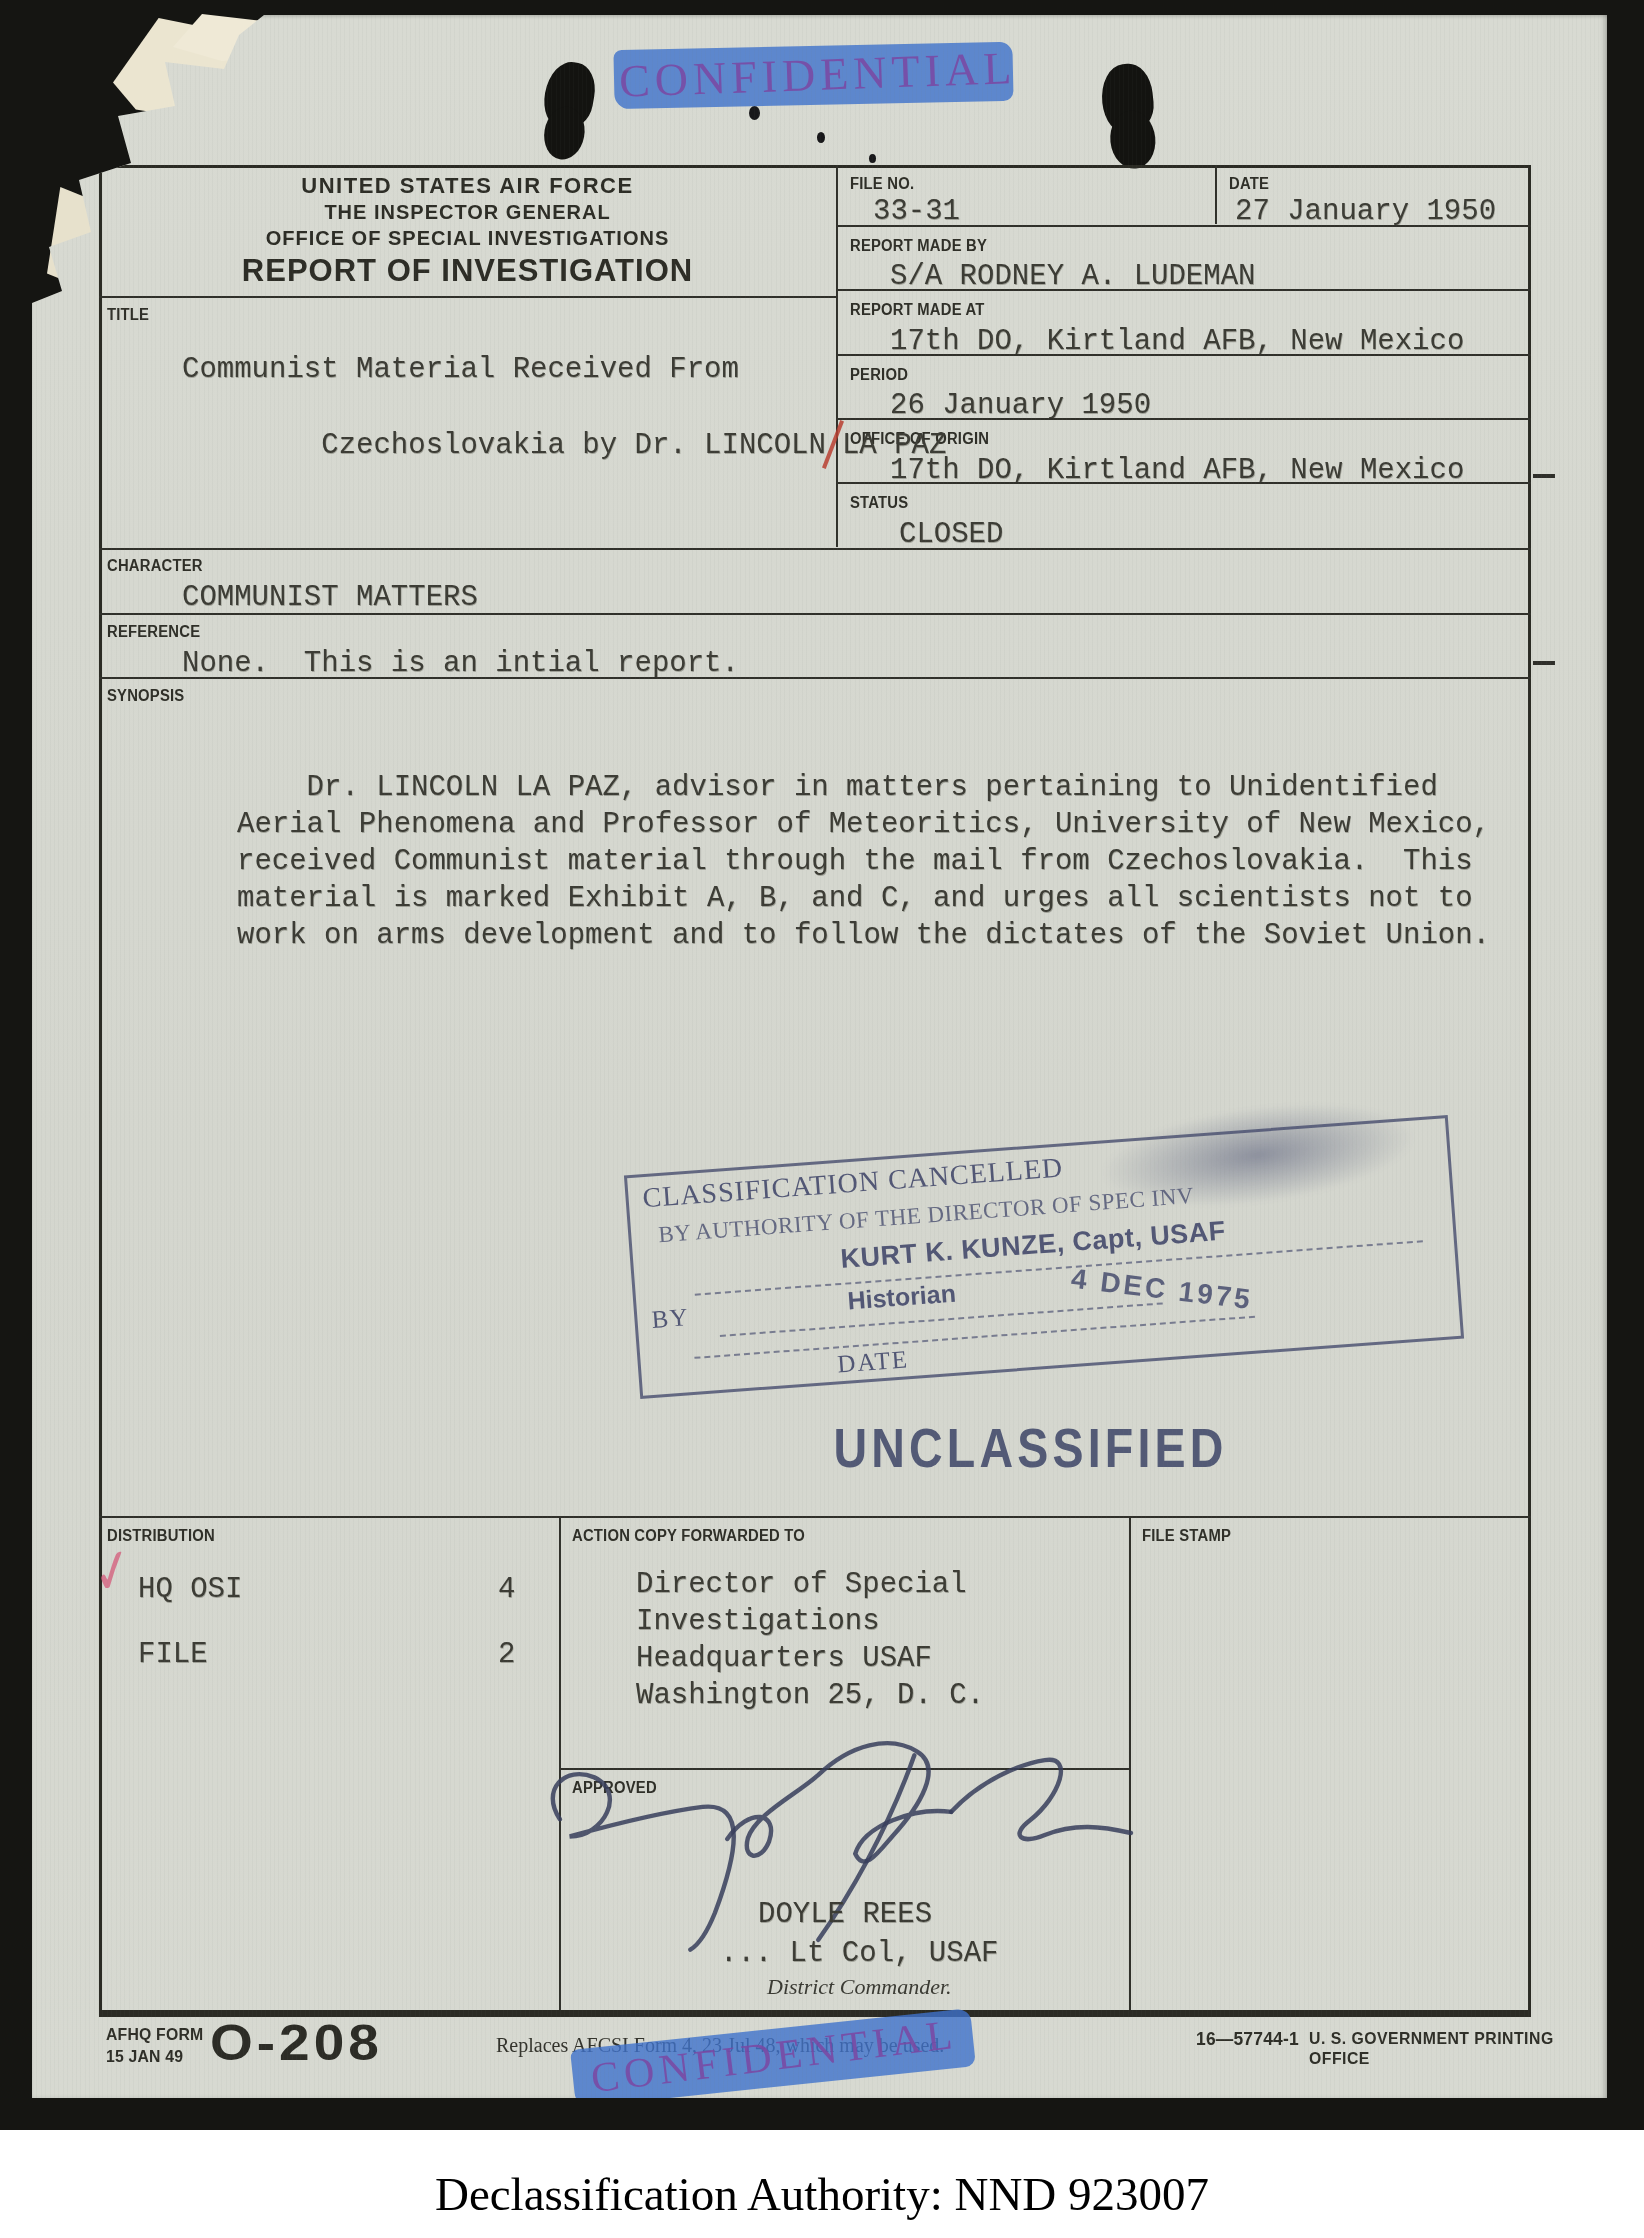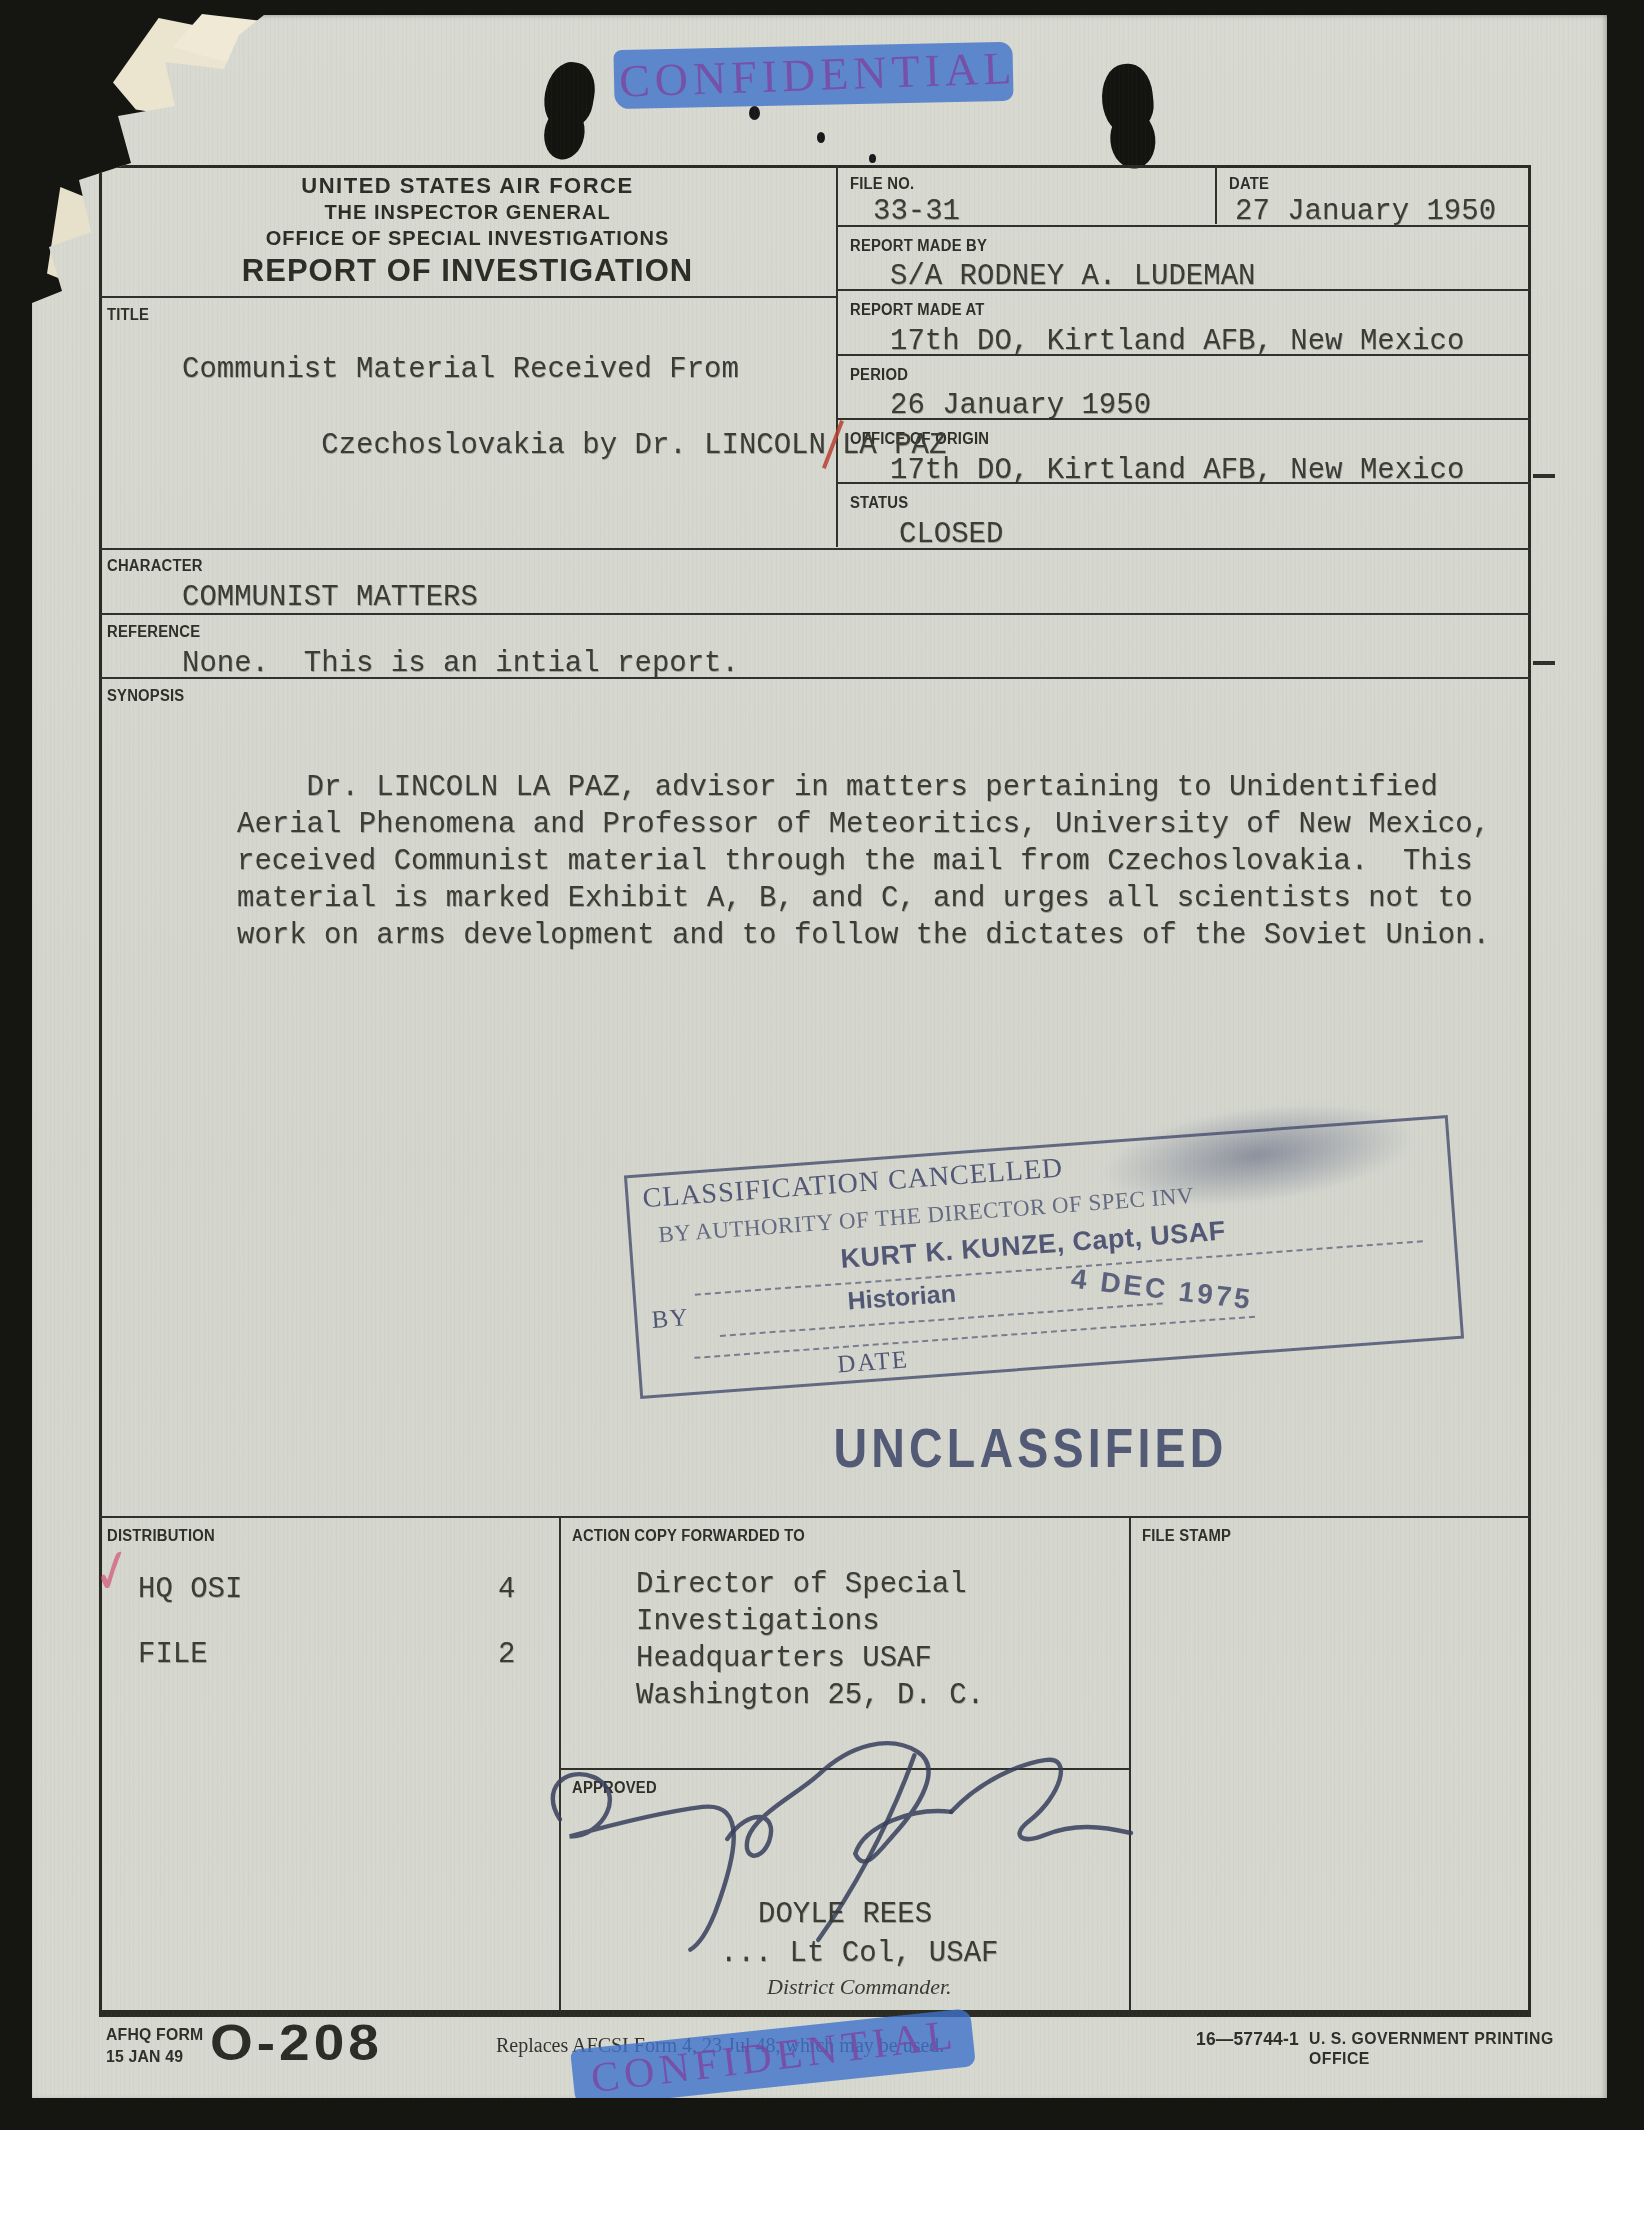--- a/index.html
+++ b/index.html
@@ -198,14 +198,15 @@
       <div style="position:absolute;left:178px;top:1998px;font:800 55px 'Liberation Sans',sans-serif;letter-spacing:4px;color:#2c2c26;transform:scaleY(.92);transform-origin:left top;">O-208</div>
       <div class="serif40" style="left:464px;top:2019px;">Replaces AFCSI Form 4, 23 Jul 48, which may be used.</div>
       <div class="lbl" style="left:1164px;top:2013px;font-size:18px;">16—57744-1</div>
       <div class="lbl" style="left:1277px;top:2013px;font-size:16.3px;letter-spacing:0.5px;">U. S. GOVERNMENT PRINTING OFFICE</div>
 
       <div class="marker" style="left:540px;top:2014px;width:402px;height:58px;transform:rotate(-6deg);"></div>
       <div class="conf" style="left:545px;top:2017px;width:394px;font-size:42px;transform:rotate(-7deg);">CONFIDENTIAL</div>
     </div>
   </div>
 
+  <div class="declass">Declassification Authority: NND 923007</div>
 </div>
 
 
 </body></html>

